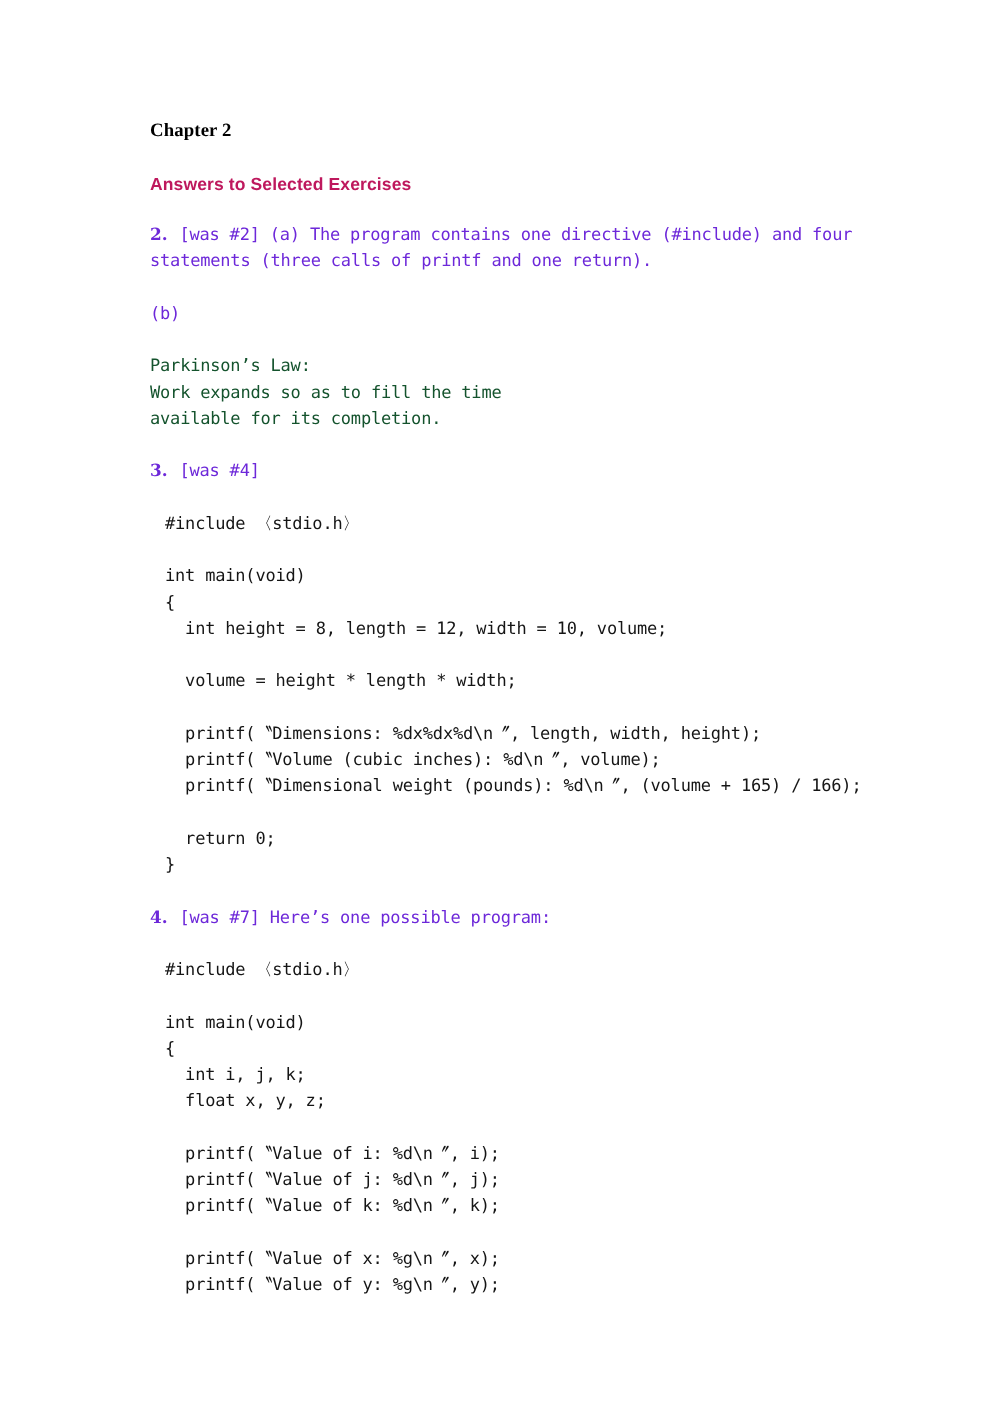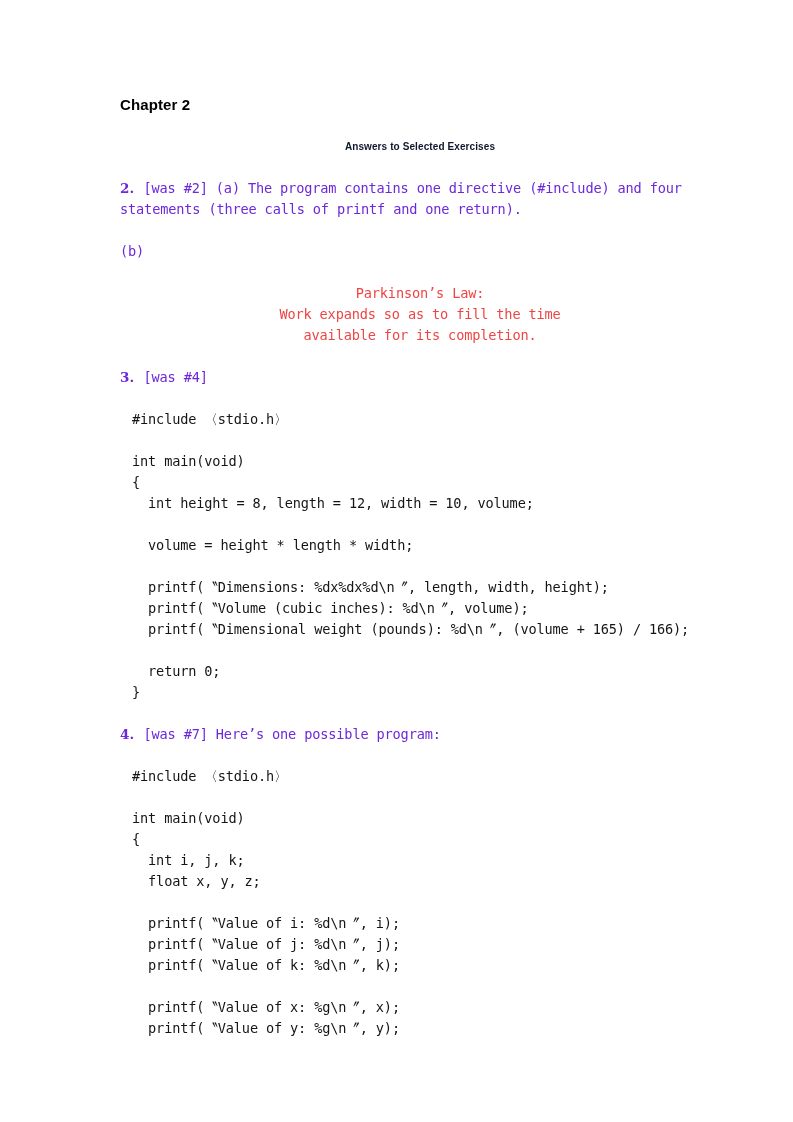--- a/index.html
+++ b/index.html
@@ -28,37 +28,36 @@
 
   #content {
     position: absolute;
     left: 120px;
     top: 96px;
     width: 600px;
   }
 
   
   .h-chapter {
-    font-family: Liberation Sans, sans-serif;
+    font-family: Liberation Serif, serif;
     font-weight: bold;
     font-size: 15px;
     line-height: 18px;
     letter-spacing: 0.1px;
     margin: 0 0 24px 0;
     color: #000;
   }
   .h-section {
     font-family: "Liberation Sans", sans-serif;
     font-weight: bold;
-    font-size: 10px;
+    font-size: 14px;
     line-height: 18px;
     letter-spacing: 0.1px;
     margin: 0 0 22px 0;
-    color: #0f172a;
-    text-align: center;
+    color: #be185d;
   }
 
   
   .para {
     font-family: "DejaVu Sans Mono", "Liberation Mono", monospace;
     font-size: 13.6px;
     line-height: 21px;
     letter-spacing: -0.15px;
     margin: 0 0 21px 0;
     color: #6d28d9;
@@ -83,23 +82,22 @@
     color: #151515;
     white-space: pre;
   }
 
   .verse {
     font-family: "DejaVu Sans Mono", "Liberation Mono", monospace;
     font-size: 13.6px;
     line-height: 21px;
     letter-spacing: -0.15px;
     margin: 0 0 21px 0;
-    color: #ef4444;
+    color: #14532d;
     white-space: pre;
-    text-align: center;
   }
 </style>
 </head>
 <body>
 
 <div id="page">
   <div id="content">
 
     <h1 class="h-chapter">Chapter 2</h1>
 

